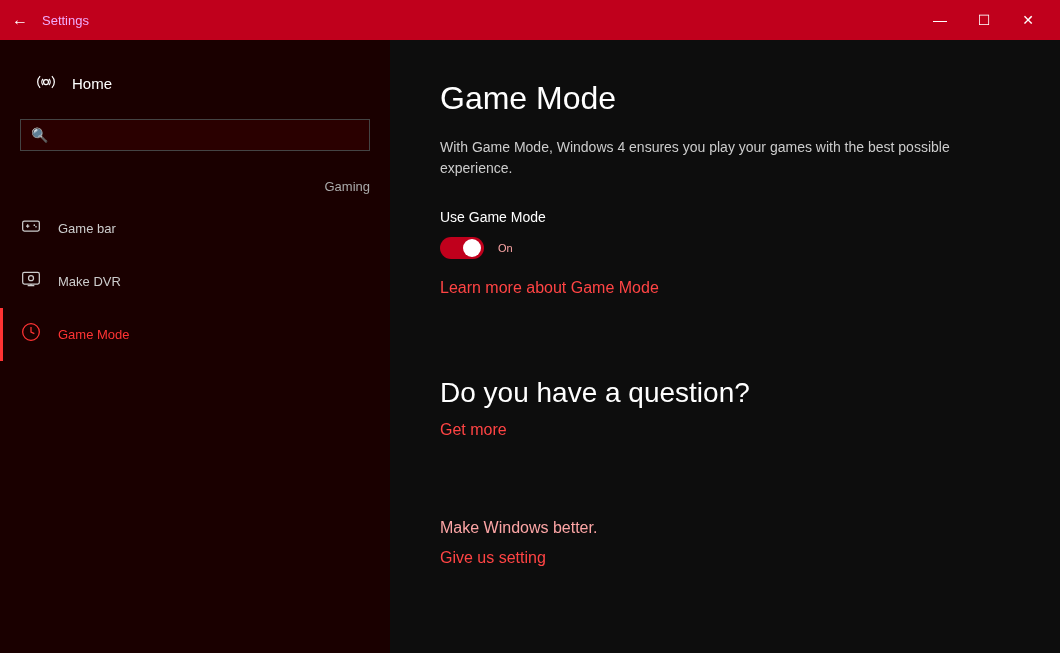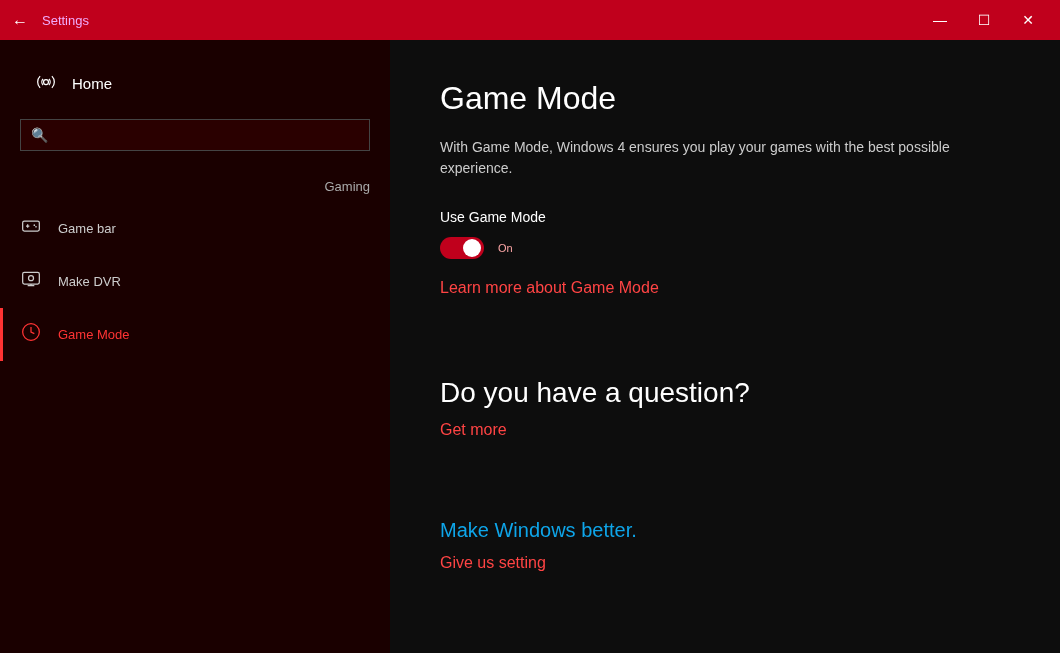--- a/index.html
+++ b/index.html
@@ -201,23 +201,23 @@
 
     .section-title {
       font-size: 28px;
       font-weight: 300;
       color: #fff;
       margin-top: 40px;
       margin-bottom: 12px;
     }
 
     .section-title-2 {
-      font-size: 20px;
+      font-size: 16px;
       font-weight: 300;
-      color: #0ea5e9;
+      color: #fca5a5;
       margin-top: 40px;
       margin-bottom: 12px;
     }
 
     
     .icon-svg {
       width: 20px;
       height: 20px;
       fill: none;
       stroke: currentColor;

